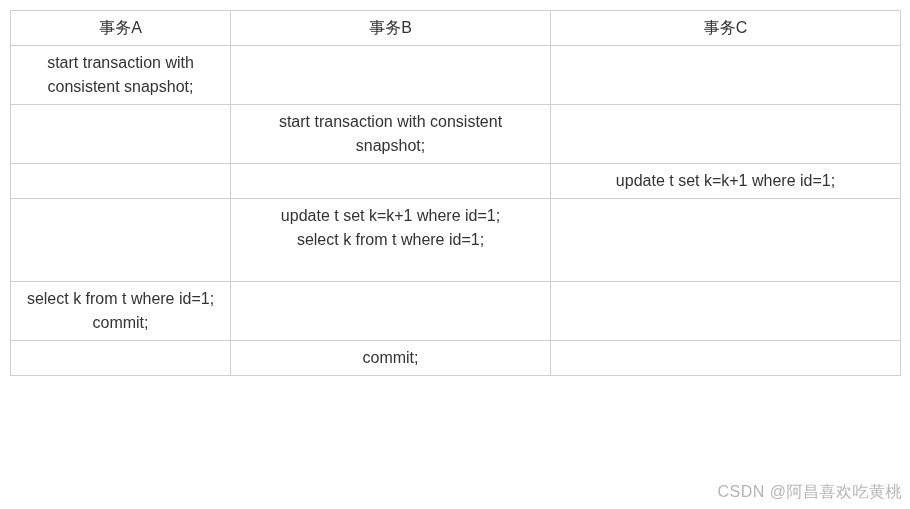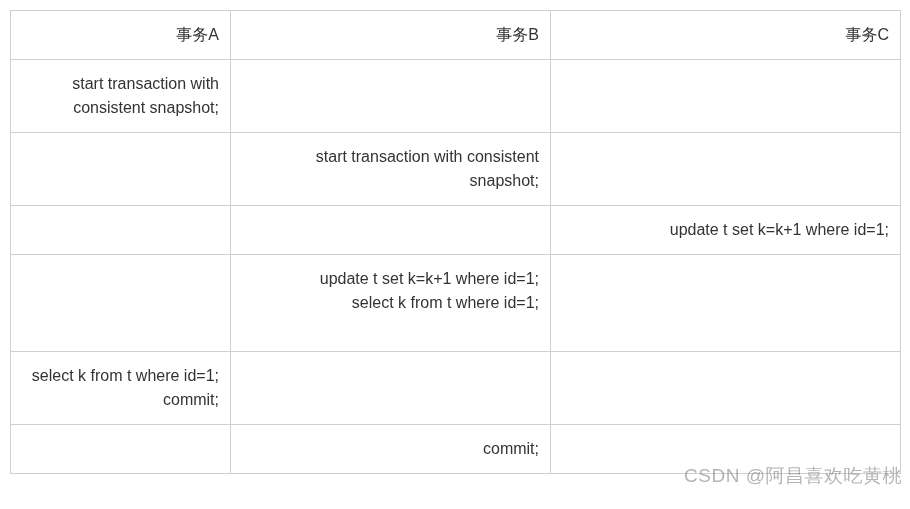--- a/index.html
+++ b/index.html
@@ -16,40 +16,40 @@
       height: 509px;
       position: relative;
     }
     table {
       border-collapse: collapse;
       width: 890px;
       table-layout: fixed;
     }
     th, td {
       border: 1px solid #d0d0d0;
-      padding: 12px 11px;
-      text-align: right;
+      padding: 5px 11px;
+      text-align: center;
       vertical-align: top;
       font-weight: normal;
       line-height: 1.5;
       word-wrap: break-word;
     }
     th {
       font-weight: normal;
       background: #fff;
     }
     col.col-a { width: 220px; }
     col.col-b { width: 320px; }
     col.col-c { width: 350px; }
     .watermark {
       position: absolute;
       right: 8px;
-      bottom: 20px;
+      bottom: 6px;
       color: rgba(120,120,120,0.55);
-      font-size: 19px;
+      font-size: 16px;
       letter-spacing: 0.5px;
       pointer-events: none;
       user-select: none;
       text-align: right;
     }
     .cell-line {
       display: block;
     }
   </style>
 </head>

